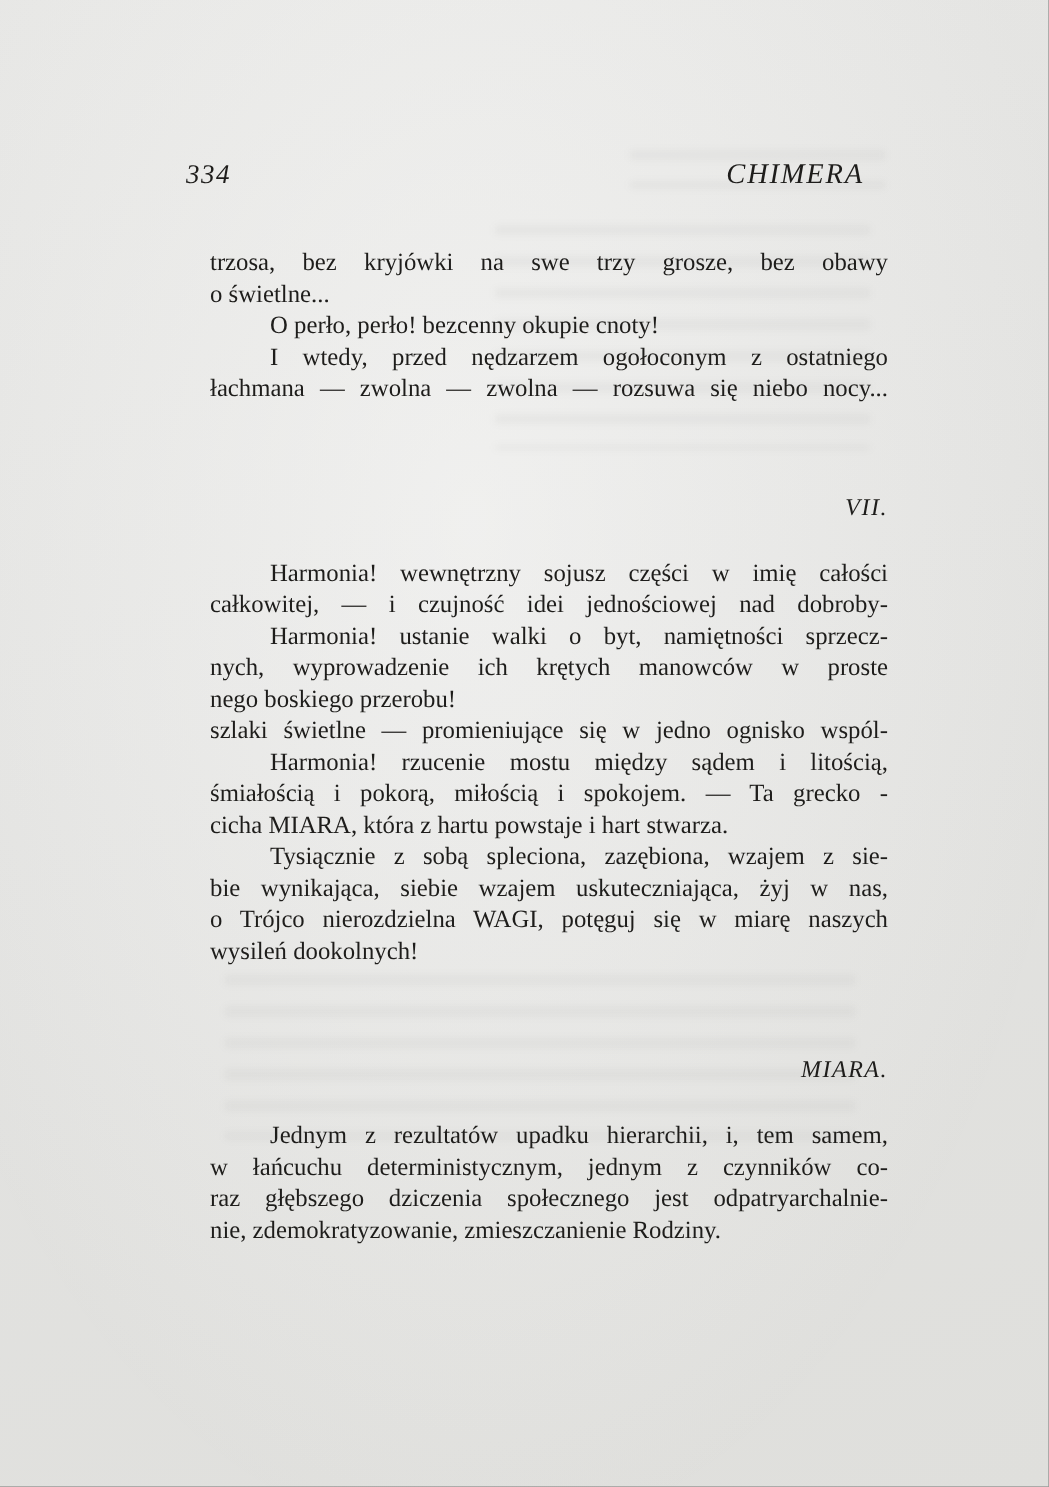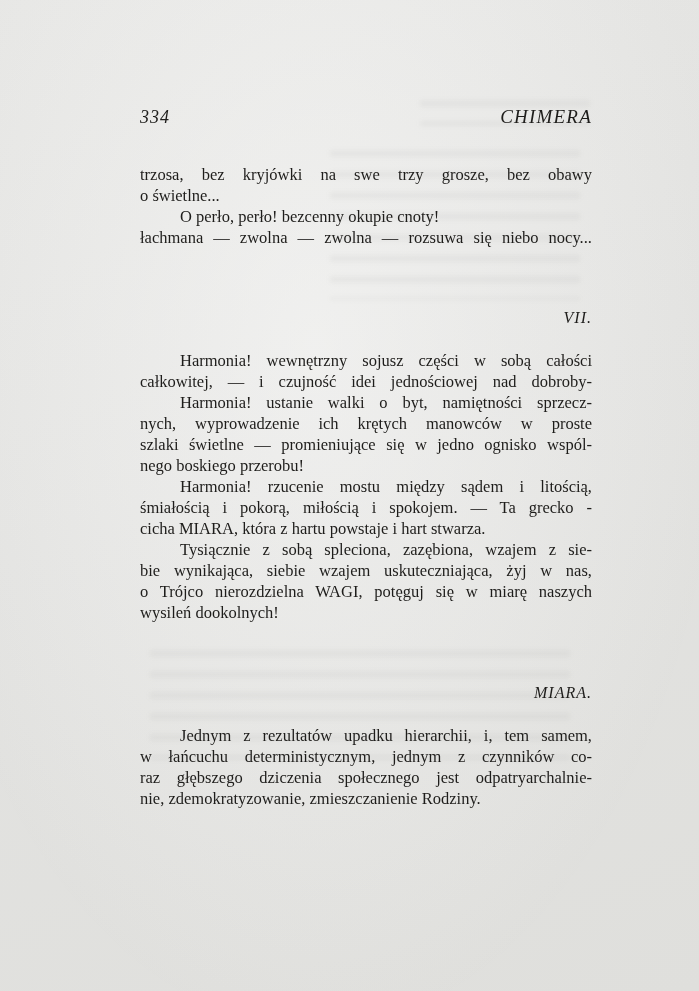--- a/index.html
+++ b/index.html
@@ -28,21 +28,21 @@
       rgba(110,110,108,0.055) 0px, rgba(110,110,108,0.055) 7px,
       rgba(0,0,0,0) 7px, rgba(0,0,0,0) 21px);
     filter: blur(2px);
   }
   .bleed-a { left: 330px; top: 150px; width: 250px; height: 150px; }
   .bleed-b { left: 150px; top: 650px; width: 420px; height: 110px; }
   .bleed-c { left: 420px; top: 100px; width: 170px; height: 26px; }
 
   .page-header {
     position: absolute;
-    left: 140px;
+    left: 124px;
     top: 106px;
     width: 452px;
     display: flex;
     justify-content: space-between;
     align-items: baseline;
   }
   .page-number {
     font-style: italic;
     font-size: 18px;
     letter-spacing: 1px;
@@ -92,28 +92,29 @@
 
   <div class="page-header">
     <span class="page-number">334</span>
     <span class="running-title">CHIMERA</span>
   </div>
 
   <div class="text-body">
       <div class="line">trzosa, bez kryjówki na swe trzy grosze, bez obawy</div>
       <div class="line end">o świetlne...</div>
       <div class="line indent end">O perło, perło! bezcenny okupie cnoty!</div>
+      <div class="line indent">I wtedy, przed nędzarzem ogołoconym z ostatniego</div>
       <div class="line">łachmana — zwolna — zwolna — rozsuwa się niebo nocy...</div>
       <div class="section-heading">VII.</div>
-      <div class="line indent">Harmonia! wewnętrzny sojusz części w sobą całości</div>
+      <div class="line indent">Harmonia! wewnętrzny sojusz części w imię całości</div>
       <div class="line">całkowitej, — i czujność idei jednościowej nad dobroby-</div>
       <div class="line indent">Harmonia! ustanie walki o byt, namiętności sprzecz-</div>
       <div class="line">nych, wyprowadzenie ich krętych manowców w proste</div>
+      <div class="line end">nego boskiego przerobu!</div>
       <div class="line">szlaki świetlne — promieniujące się w jedno ognisko wspól-</div>
-      <div class="line end">nego boskiego przerobu!</div>
       <div class="line indent">Harmonia! rzucenie mostu między sądem i litością,</div>
       <div class="line">śmiałością i pokorą, miłością i spokojem. — Ta grecko -</div>
       <div class="line end">cicha MIARA, która z hartu powstaje i hart stwarza.</div>
       <div class="line indent">Tysiącznie z sobą spleciona, zazębiona, wzajem z sie-</div>
       <div class="line">bie wynikająca, siebie wzajem uskuteczniająca, żyj w nas,</div>
       <div class="line">o Trójco nierozdzielna WAGI, potęguj się w miarę naszych</div>
       <div class="line end">wysileń dookolnych!</div>
       <div class="section-heading">MIARA.</div>
       <div class="line indent">Jednym z rezultatów upadku hierarchii, i, tem samem,</div>
       <div class="line">w łańcuchu deterministycznym, jednym z czynników co-</div>

